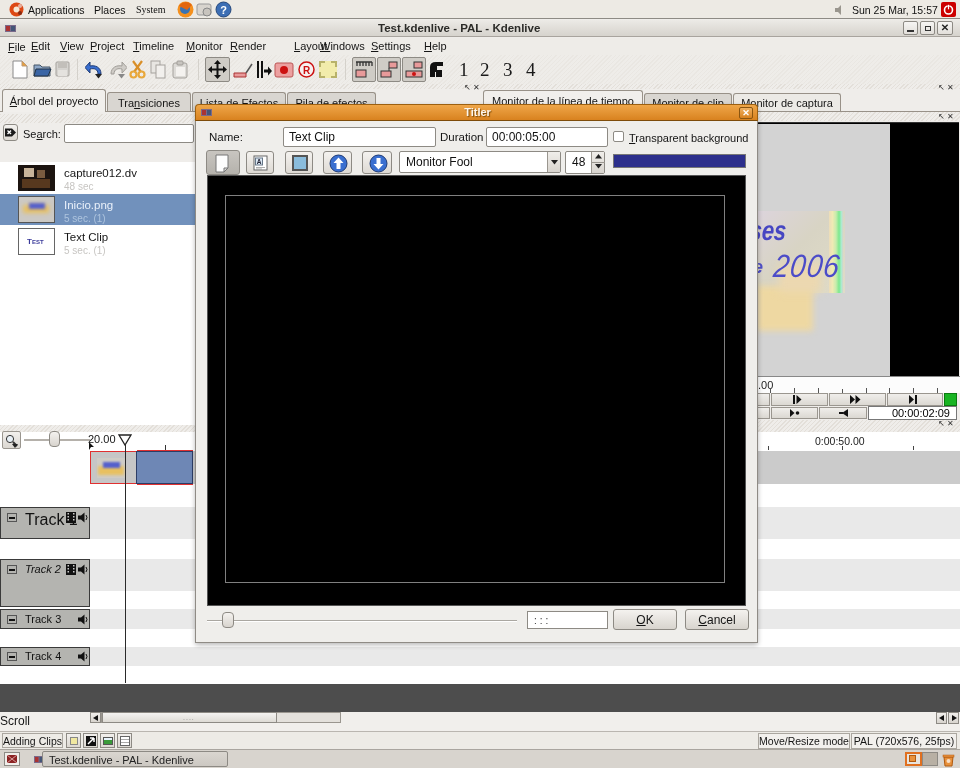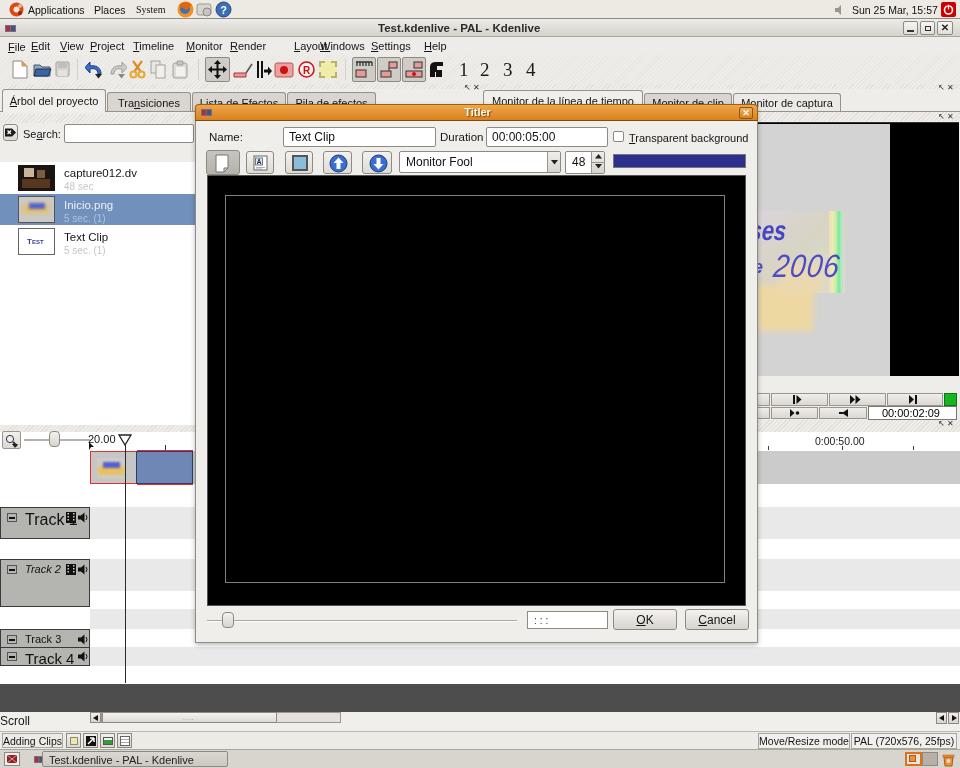--- a/index.html
+++ b/index.html
@@ -319,35 +319,35 @@
         <rect x="1.5" y="7" width="1.5" height="1.5" fill="#ccc"></rect>
         <rect x="7" y="1" width="1.5" height="1.5" fill="#ccc"></rect>
         <rect x="7" y="4" width="1.5" height="1.5" fill="#ccc"></rect>
         <rect x="7" y="7" width="1.5" height="1.5" fill="#ccc"></rect>
       </svg>
     <svg class="abs" style="left:77px;top:4px;" width="11" height="11" viewBox="0 0 11 11">
         <path d="M0 3.5 h3 l3.5 -3 v10 l-3.5 -3 h-3 z" fill="#111"></path>
         <path d="M8 3 q2 2.5 0 5" stroke="#111" fill="none"></path>
       </svg>
   </div>
-  <div class="abs" style="left:0;top:184px;width:90px;height:20px;background:#b4b4b0;border:1px solid #3a3a3a;margin-top:20px;">
+  <div class="abs" style="left:0;top:184px;width:90px;height:20px;background:#b4b4b0;border:1px solid #3a3a3a;">
     <div class="abs" style="left:6px;top:5px;width:10px;height:9px;border:1px solid #555;background:#b4b4b0;">
         <div class="abs" style="left:1px;top:3px;width:6px;height:2px;background:#111;"></div>
       </div>
     <span class="tb" style="left:24px;top:3px;font-size:11px;color:#111;">Track 3</span>
     <svg class="abs" style="left:77px;top:4px;" width="11" height="11" viewBox="0 0 11 11">
         <path d="M0 3.5 h3 l3.5 -3 v10 l-3.5 -3 h-3 z" fill="#111"></path>
         <path d="M8 3 q2 2.5 0 5" stroke="#111" fill="none"></path>
       </svg>
   </div>
   <div class="abs" style="left:0;top:222px;width:90px;height:19px;background:#b4b4b0;border:1px solid #3a3a3a;">
     <div class="abs" style="left:6px;top:4px;width:10px;height:9px;border:1px solid #555;background:#b4b4b0;">
         <div class="abs" style="left:1px;top:3px;width:6px;height:2px;background:#111;"></div>
       </div>
-    <span class="tb" style="left:24px;top:2px;font-size:15px;color:#111;">Track 4</span>
+    <span class="tb" style="left:24px;top:2px;font-size:11px;color:#111;">Track 4</span>
     <svg class="abs" style="left:77px;top:3px;" width="11" height="11" viewBox="0 0 11 11">
         <path d="M0 3.5 h3 l3.5 -3 v10 l-3.5 -3 h-3 z" fill="#111"></path>
         <path d="M8 3 q2 2.5 0 5" stroke="#111" fill="none"></path>
       </svg>
   </div>
 
   <div class="abs" style="left:125px;top:19px;width:1px;height:239px;background:#2a2a2a;"></div>
 </div>
 <div class="abs hatch" style="left:756px;top:420px;width:204px;height:12px;">
   <span class="tb" style="left:182px;top:-1px;font-size:8px;color:#333;">↖ ✕</span>
@@ -362,20 +362,31 @@
       <div class="abs" style="left:1px;top:87px;width:87px;height:82px;background:linear-gradient(135deg,#dcd4dc,#d8d4c4 45%,#e0dcc8);"></div>
       <div class="abs" style="left:72px;top:87px;width:14px;height:82px;background:linear-gradient(90deg,#ecdcba,#f0eab4 25%,#c8ecac 50%,#7ce88e 72%,#a8ecd0 88%,#d4d4cc);"></div>
       <div class="abs" style="left:0px;top:162px;width:56px;height:45px;background:#eed8a2;filter:blur(3px);"></div>
       <div class="abs" style="left:22px;top:140px;width:42px;height:28px;background:#ecd8b0;filter:blur(4px);"></div>
       <span class="tb" style="left:-6px;top:91px;font-size:22px;font-style:italic;color:#4646c2;font-weight:bold;transform:scaleY(1.25) skewX(-6deg);transform-origin:left top;">ses</span>
       <span class="tb" style="left:19px;top:124px;font-size:28px;font-style:italic;color:#4c4cc8;letter-spacing:1px;transform:scaleY(1.15) skewX(-8deg);transform-origin:left top;">2006</span>
       <span class="tb" style="left:-4px;top:133px;font-size:18px;font-style:italic;color:#5050c8;font-weight:bold;">e</span>
     </div>
   </div>
 
+  <div class="abs" style="left:0;top:264px;width:204px;height:17px;background:#fcfcfc;border-top:1px solid #888;">
+    <span class="tb" style="left:2px;top:2px;font-size:11px;color:#222;">.00</span>
+    <div class="abs" style="left:14px;top:11px;width:1px;height:5px;background:#555;"></div>
+    <div class="abs" style="left:38px;top:11px;width:1px;height:5px;background:#555;"></div>
+    <div class="abs" style="left:62px;top:11px;width:1px;height:5px;background:#555;"></div>
+    <div class="abs" style="left:86px;top:12px;width:1px;height:5px;background:#555;"></div>
+    <div class="abs" style="left:110px;top:11px;width:1px;height:5px;background:#555;"></div>
+    <div class="abs" style="left:133px;top:11px;width:1px;height:5px;background:#555;"></div>
+    <div class="abs" style="left:157px;top:11px;width:1px;height:5px;background:#555;"></div>
+    <div class="abs" style="left:181px;top:11px;width:1px;height:5px;background:#555;"></div>
+  </div>
 
   <div class="abs" style="left:0;top:281px;width:204px;height:13px;">
     <div class="abs" style="left:0;top:0;width:14px;height:13px;background:linear-gradient(#f0eeeb,#dbd8d2);border:1px solid #9a968f;"></div>
     <div class="abs" style="left:15px;top:0;width:57px;height:13px;background:linear-gradient(#f0eeeb,#dbd8d2);border:1px solid #9a968f;"></div>
     <div class="abs" style="left:73px;top:0;width:57px;height:13px;background:linear-gradient(#f0eeeb,#dbd8d2);border:1px solid #9a968f;"></div>
     <div class="abs" style="left:131px;top:0;width:56px;height:13px;background:linear-gradient(#f0eeeb,#dbd8d2);border:1px solid #9a968f;"></div>
     <svg class="abs" style="left:37px;top:2px;" width="9" height="9" viewBox="0 0 9 9">
         <rect x="0" y="0" width="2" height="9" fill="#111"></rect>
         <path d="M3.5 0 L8.5 4.5 L3.5 9 Z" fill="#111"></path>
       </svg>
@@ -394,21 +405,21 @@
     <div class="abs" style="left:15px;top:0;width:47px;height:12px;background:linear-gradient(#f0eeeb,#dbd8d2);border:1px solid #9a968f;"></div>
     <div class="abs" style="left:63px;top:0;width:48px;height:12px;background:linear-gradient(#f0eeeb,#dbd8d2);border:1px solid #9a968f;"></div>
     <svg class="abs" style="left:34px;top:2px;" width="10" height="8" viewBox="0 0 10 8">
         <path d="M0 0 L4.5 4 L0 8 Z" fill="#111"></path>
         <circle cx="7.5" cy="4" r="1.8" fill="#111"></circle>
       </svg>
     <svg class="abs" style="left:83px;top:2px;" width="9" height="8" viewBox="0 0 9 8">
         <path d="M9 0 L3 4 L9 8 Z" fill="#111"></path>
         <rect x="0" y="3" width="4" height="2" fill="#111"></rect>
       </svg>
-    <div class="abs" style="left:112px;top:-1px;width:89px;height:14px;background:#fff;border:1px solid #777;font-size:11px;color:#000;text-align:right;line-height:13px;padding-right:16px;">00:00:02:09</div>
+    <div class="abs" style="left:112px;top:-1px;width:89px;height:14px;background:#fff;border:1px solid #777;font-size:11px;color:#000;text-align:right;line-height:13px;padding-right:6px;">00:00:02:09</div>
   </div>
 </div>
 
 <div class="abs" style="left:0;top:684px;width:960px;height:28px;background:#4d4d4d;"></div>
 <div id="scrollrow" class="abs" style="left:0;top:712px;width:960px;height:19px;background:#f1efec;">
   <span class="tb" style="left:0;top:2px;font-size:12px;color:#151515;">Scroll</span>
   <div class="abs" style="left:90px;top:0px;width:11px;height:11px;background:linear-gradient(#f0eeeb,#d8d4ce);border:1px solid #8d8a84;">
     <svg class="abs" style="left:2px;top:2px;" width="5" height="6" viewBox="0 0 5 6">
         <path d="M5 0 L0 3 L5 6 Z" fill="#111"></path>
       </svg>

